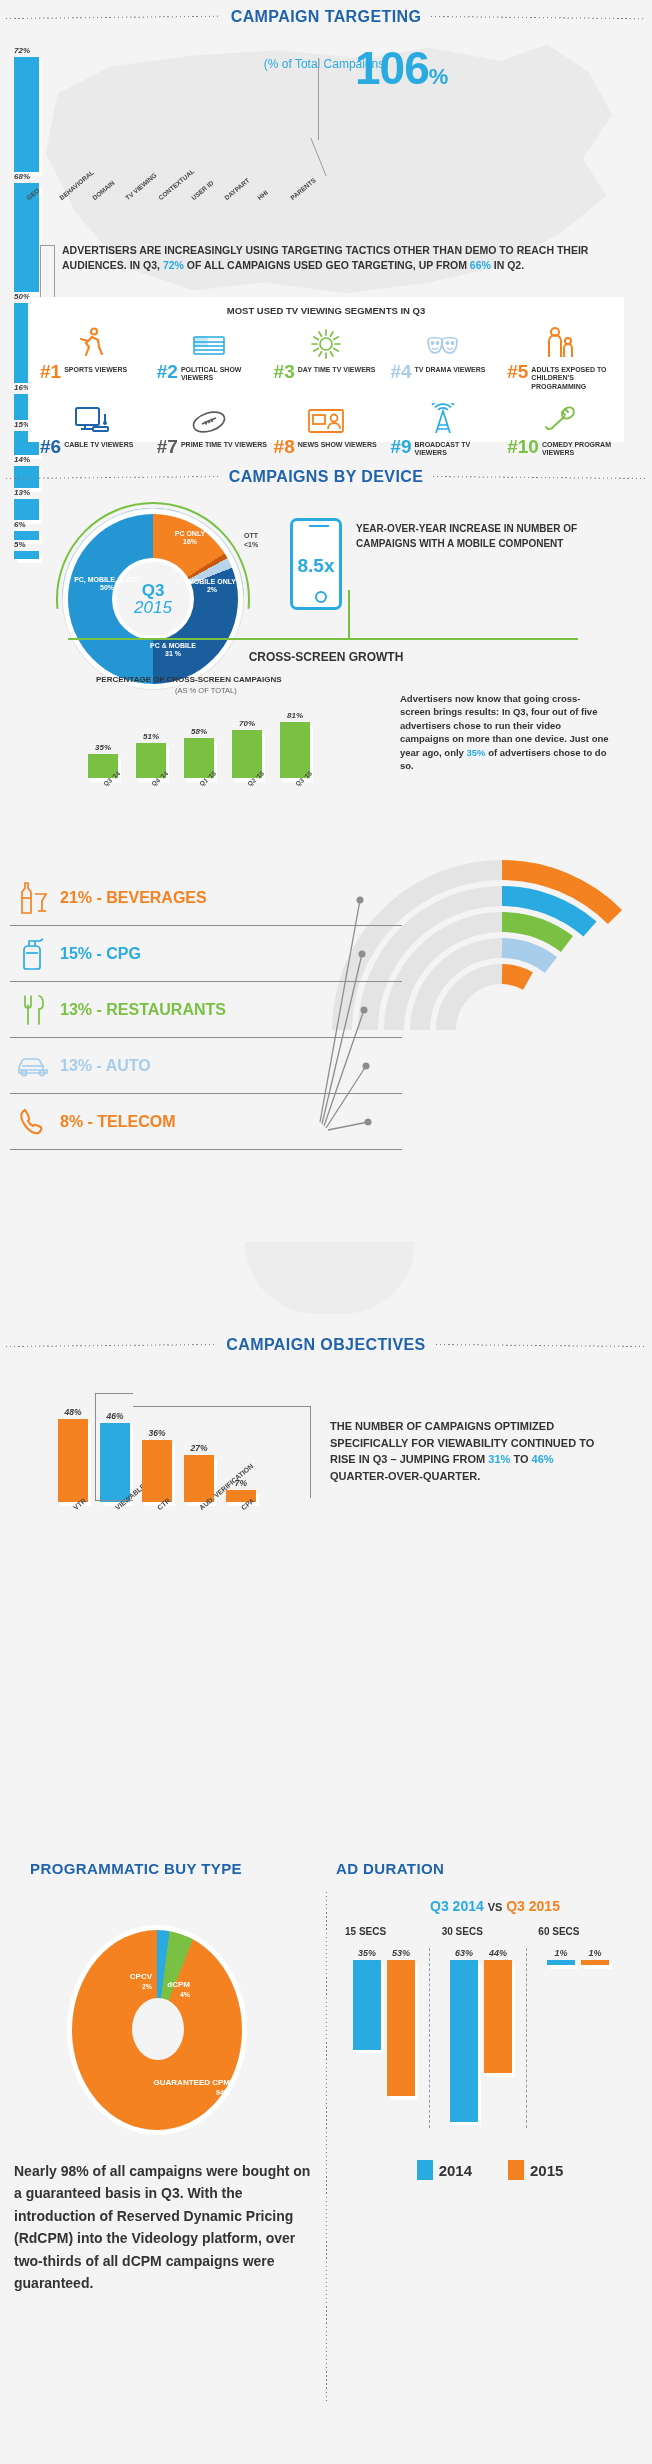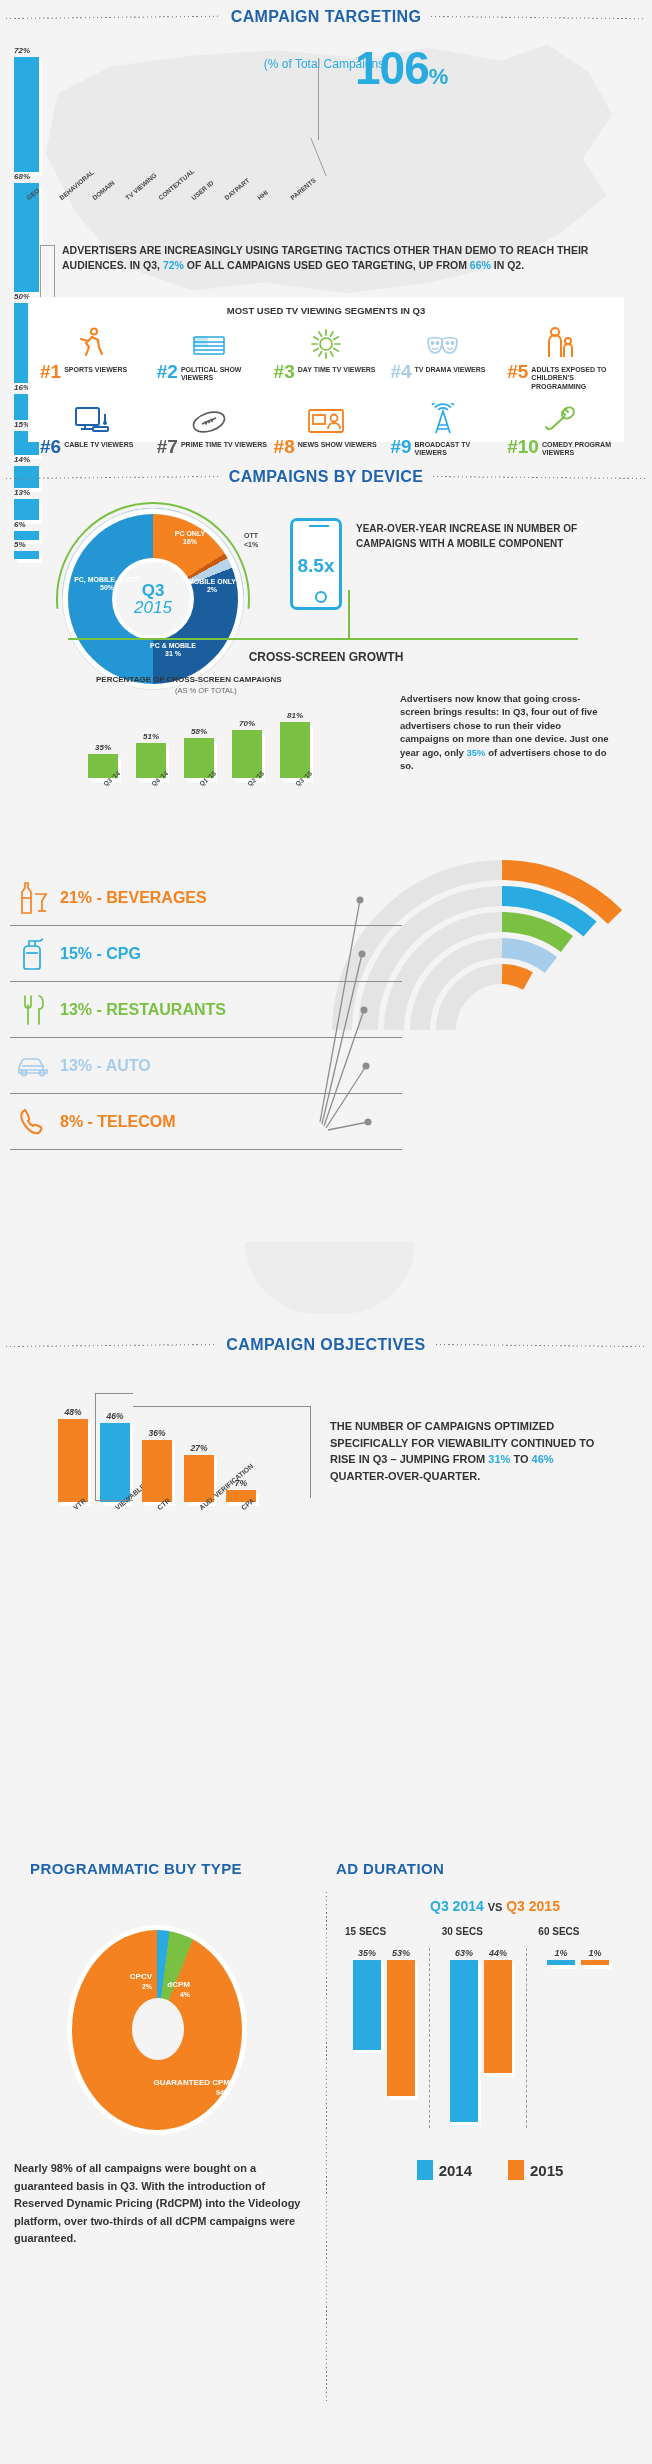--- a/index.html
+++ b/index.html
@@ -156,21 +156,21 @@
   #s5{ position:absolute; top:1860px; left:0; width:652px; height:604px;}
   .head-split{ position:absolute; top:0; left:0; width:652px; display:flex; }
   .half{ width:326px; display:flex; align-items:center;}
   .donut2-wrap{ position:absolute; left:28px; top:60px; width:256px; height:240px;}
   .donut2{ position:absolute; left:44px; top:10px; width:170px; height:200px; border-radius:50%;
     background: conic-gradient(#29abe2 0deg 7.2deg, #7ac143 7.2deg 21.6deg, #f58220 21.6deg 360deg);
     box-shadow: 0 0 0 5px #fff;}
   .donut2-hole{ position:absolute; left:104px; top:78px; width:52px; height:62px; border-radius:50%;
     background:#f4f4f4;}
   .d2lab{ position:absolute; color:#fff; font-weight:bold; text-align:right; line-height:1.2;}
-  .prog-txt{ position:absolute; left:14px; top:300px; width:300px; font-size:11px;
+  .prog-txt{ position:absolute; left:14px; top:300px; width:300px; font-size:14px;
              font-weight:bold; line-height:1.6; color:#333;}
   .vrope{ position:absolute; left:322px; top:32px; width:9px; height:510px;}
   .vrope::before{ content:""; position:absolute; top:0; bottom:0; left:4px; width:1px;
     background: repeating-linear-gradient(190deg,#7a7a7a 0 1.3px, transparent 1.3px 4px);}
   .advs{ position:absolute; left:345px; top:38px; width:300px; text-align:center;
          font-size:14px; font-weight:bold;}
   .advs .vs{ color:#333; font-size:11px;}
   .dgroups{ position:absolute; left:345px; top:66px; width:290px; display:flex;}
   .dgroup{ flex:1; text-align:left; font-size:10px; font-weight:bold; color:#333;}
   .chart5{ position:absolute; left:345px; top:88px; width:290px; height:200px;}

